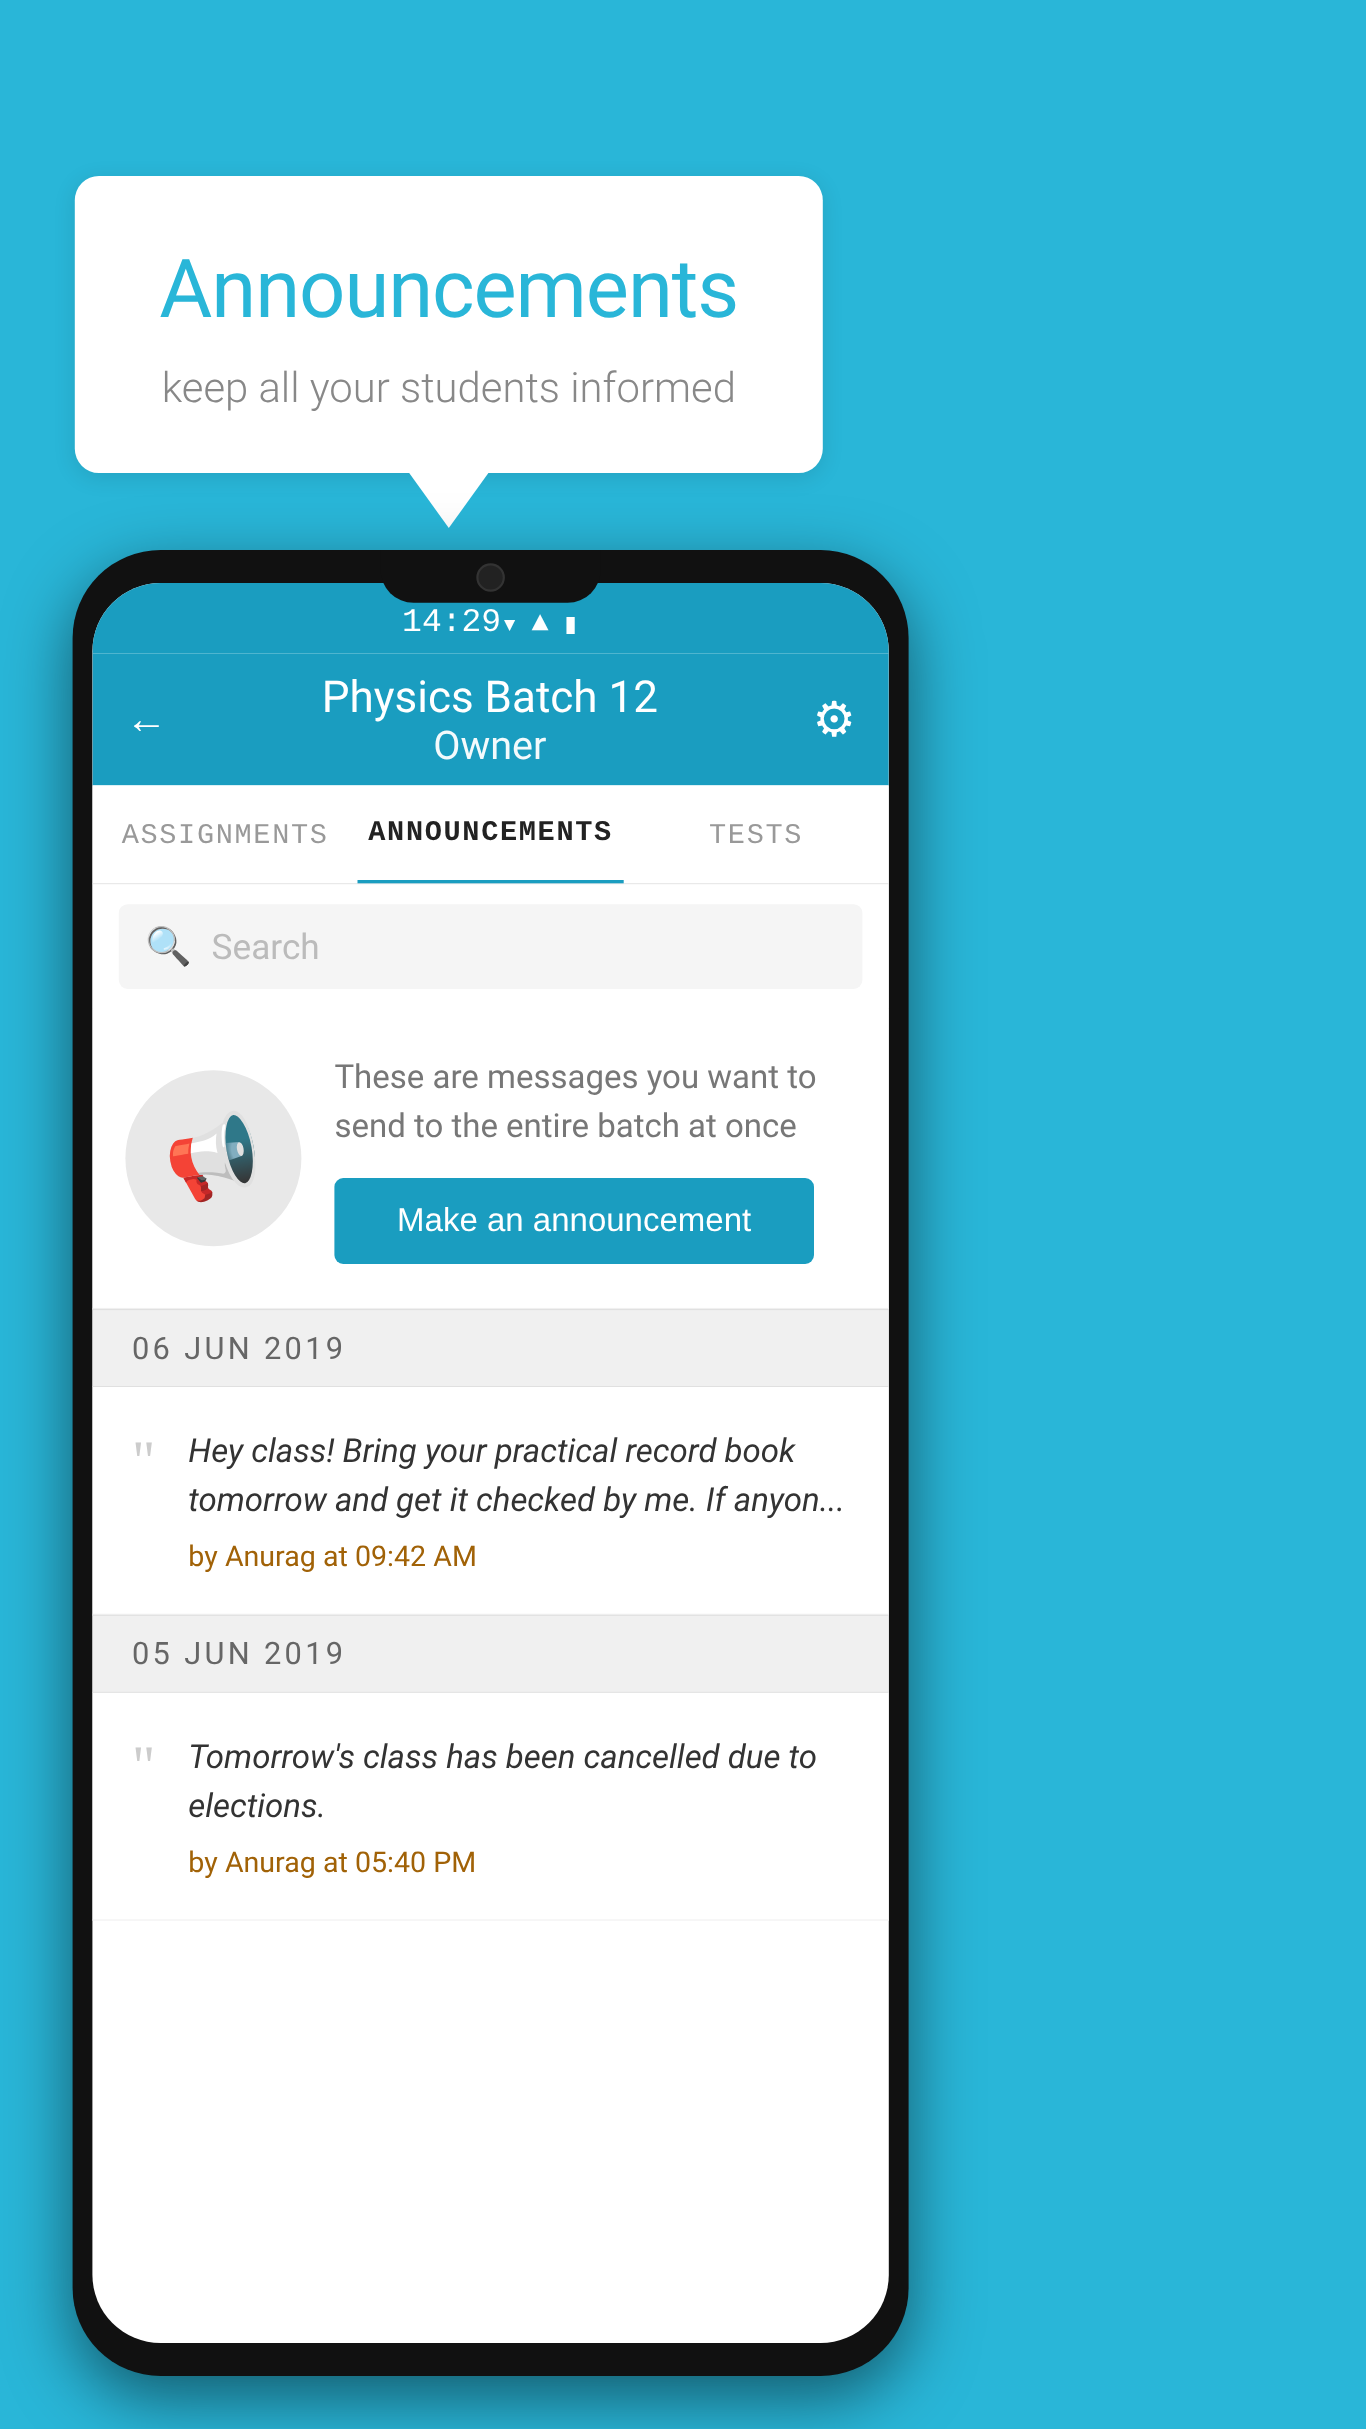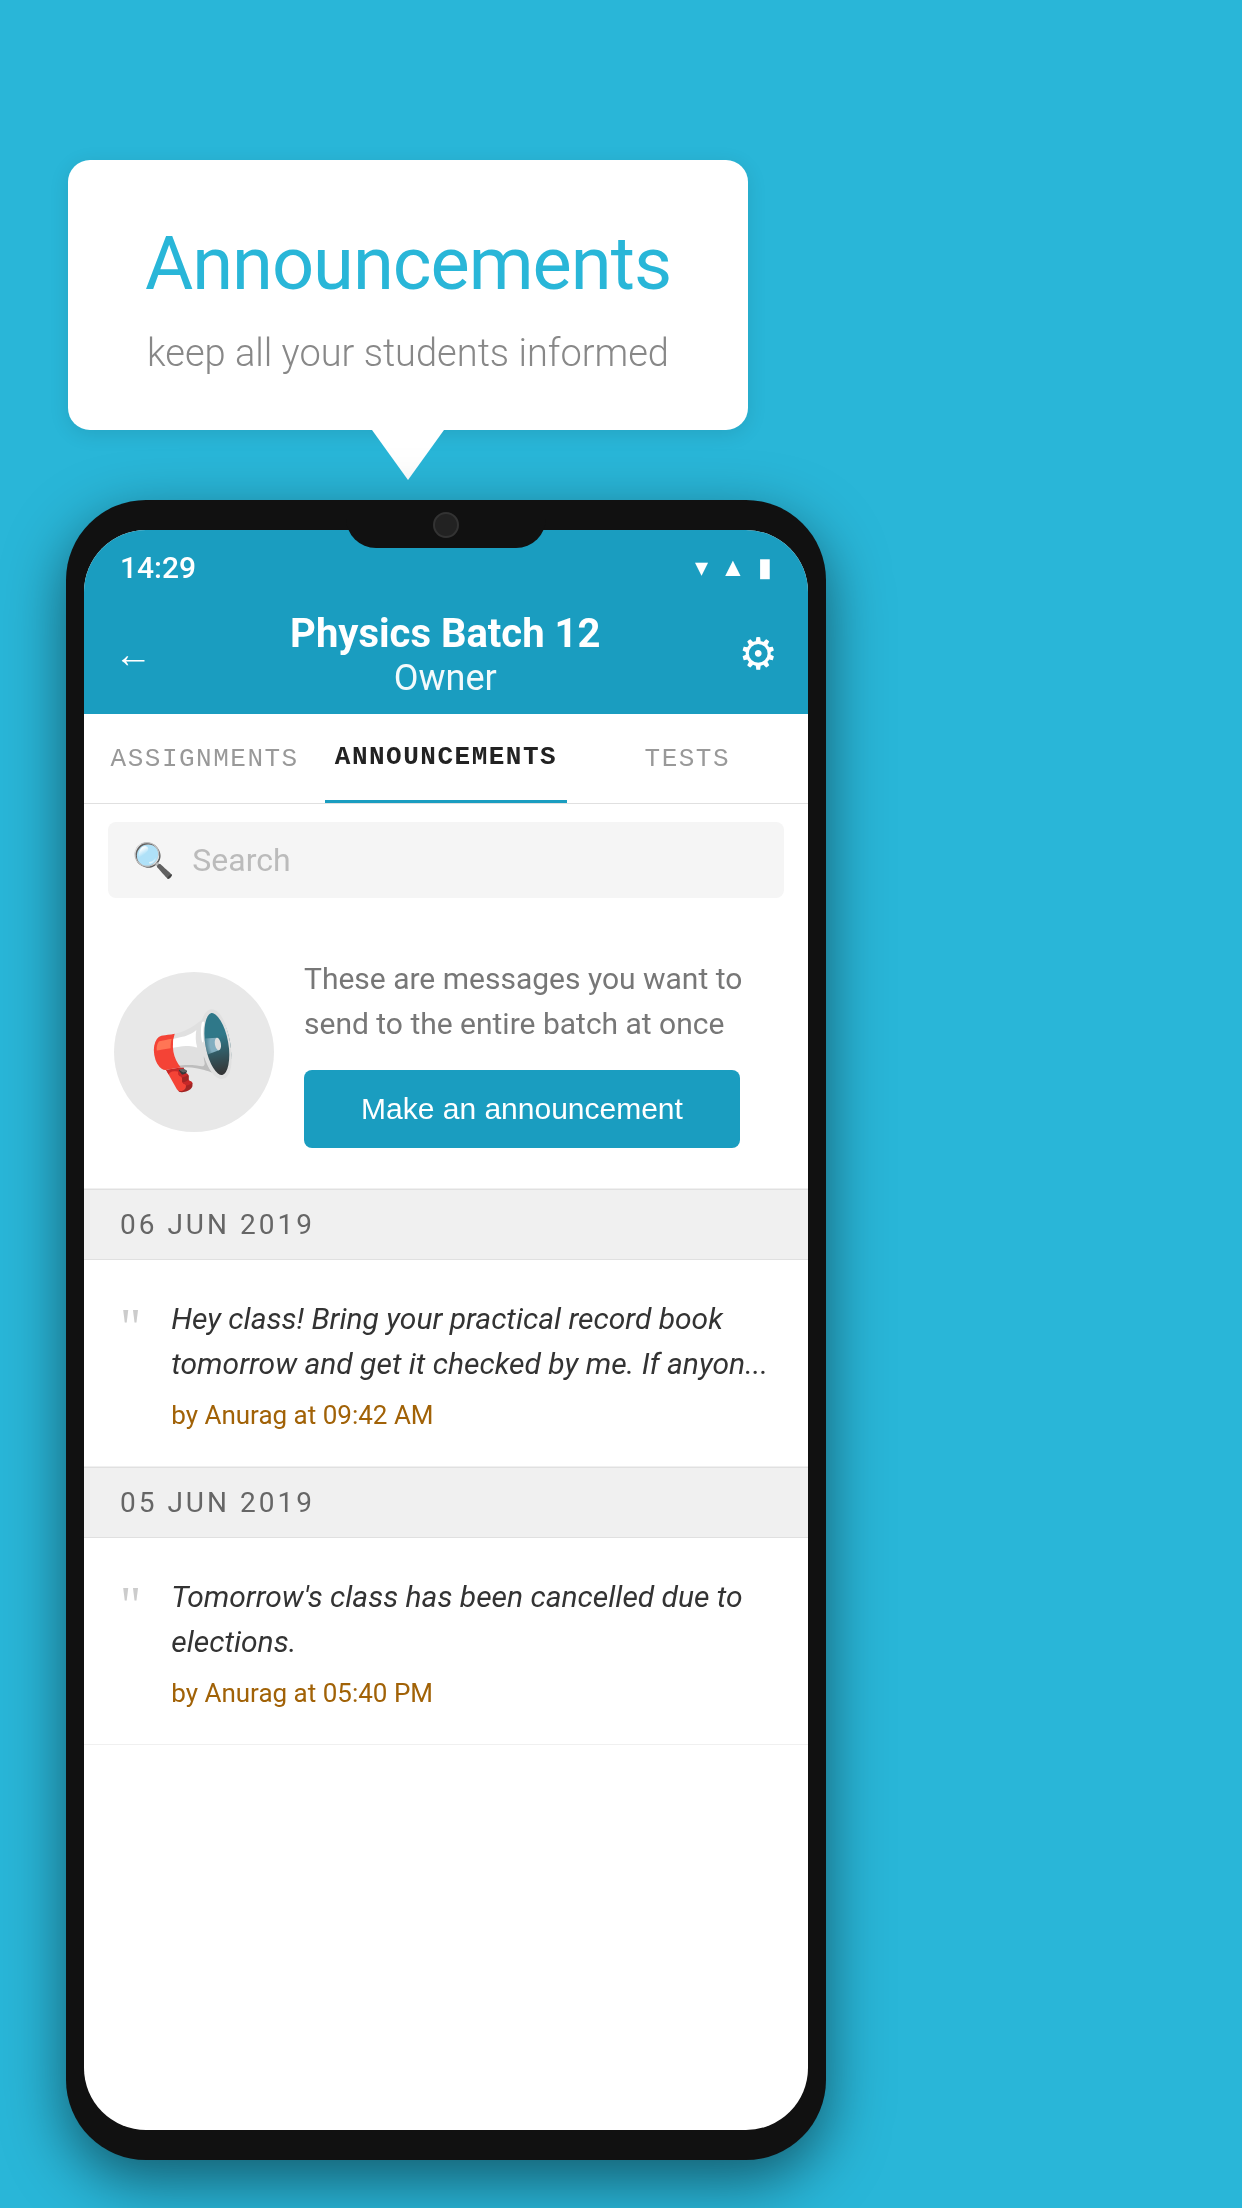--- a/index.html
+++ b/index.html
@@ -100,23 +100,24 @@
       border-radius: 62px;
       overflow: hidden;
     }
 
     
     .status-bar {
       background: #1a9dc0;
       height: 64px;
       display: flex;
       align-items: center;
-      justify-content: space-between;
+      justify-content: center;
       padding: 0 36px;
       padding-top: 10px;
+      font-family: Liberation Mono, monospace;
     }
 
     .status-time {
       color: white;
       font-size: 30px;
       font-weight: 500;
     }
 
     .status-icons {
       display: flex;
@@ -155,21 +156,21 @@
       cursor: pointer;
     }
 
     .header-center {
       text-align: center;
     }
 
     .header-title {
       color: white;
       font-size: 40px;
-      font-weight: 700;
+      font-weight: 400;
     }
 
     .header-subtitle {
       color: white;
       font-size: 36px;
       font-weight: 400;
       opacity: 0.95;
     }
 
     .gear-icon {

